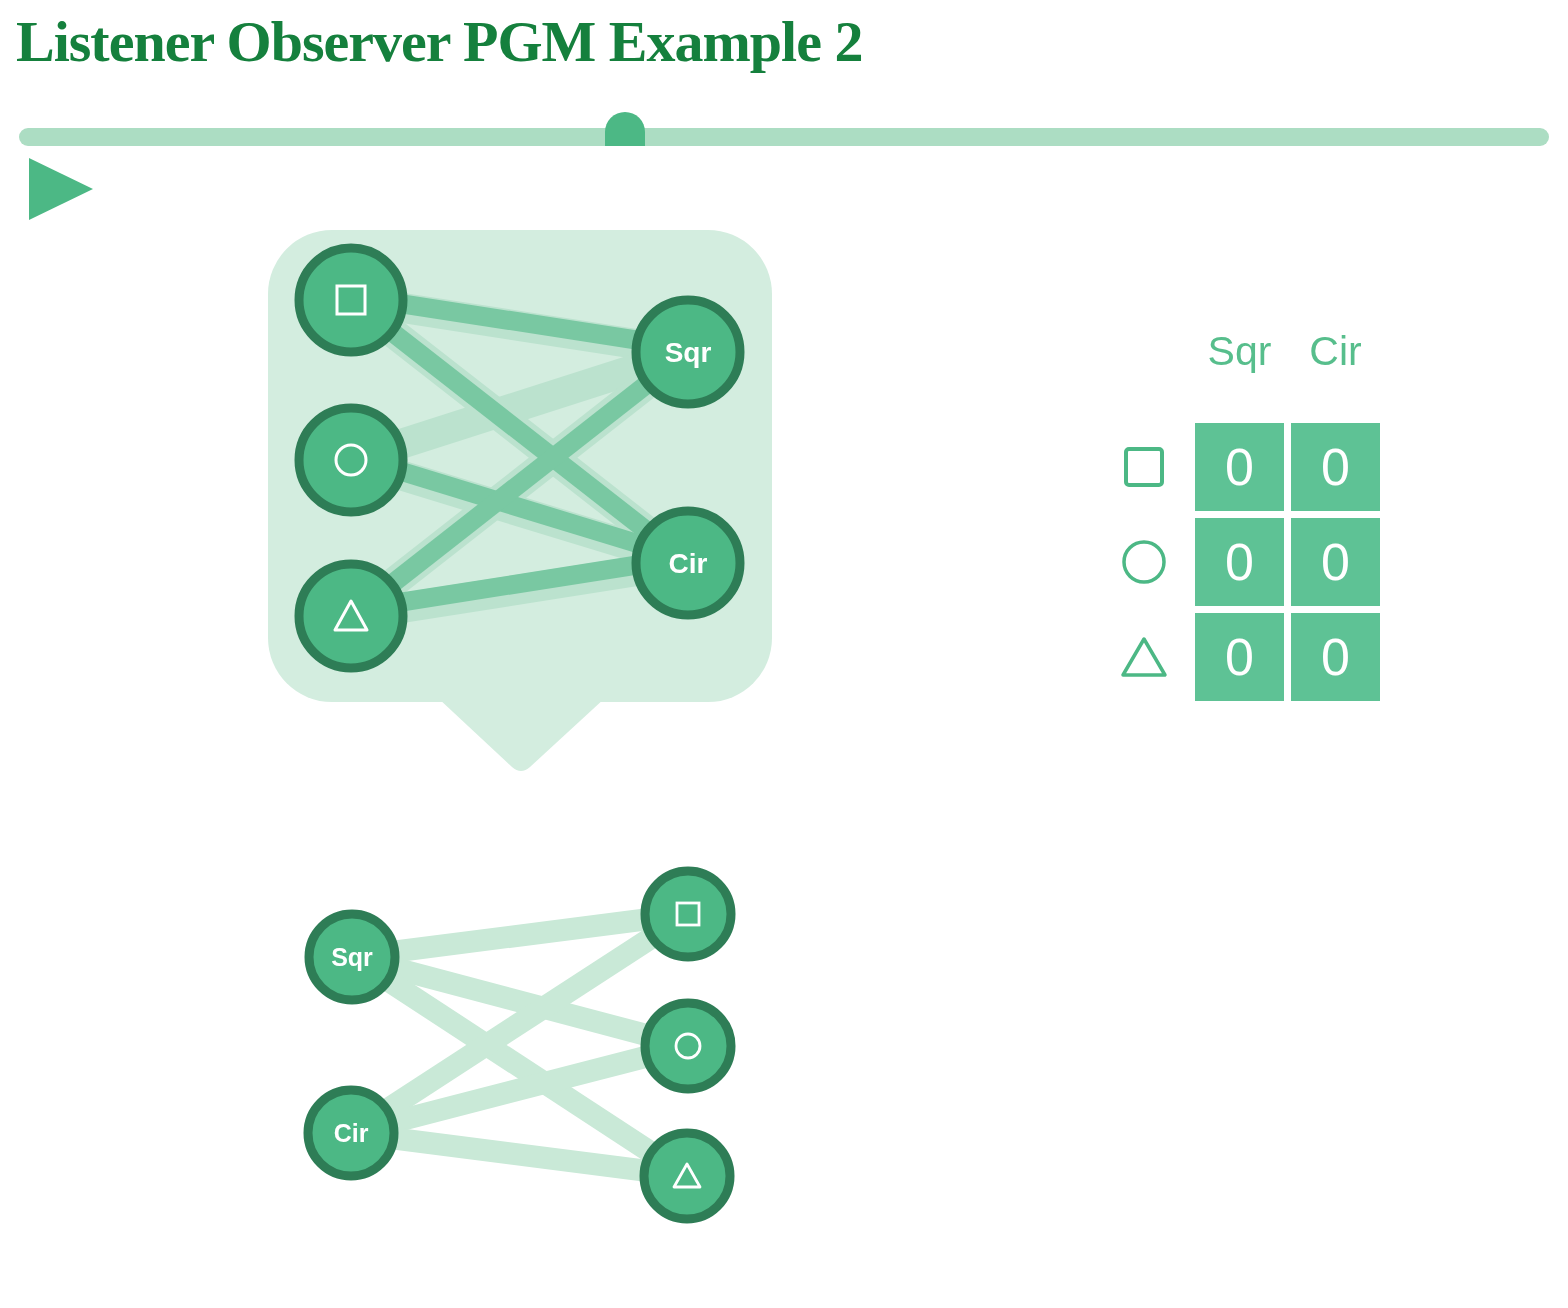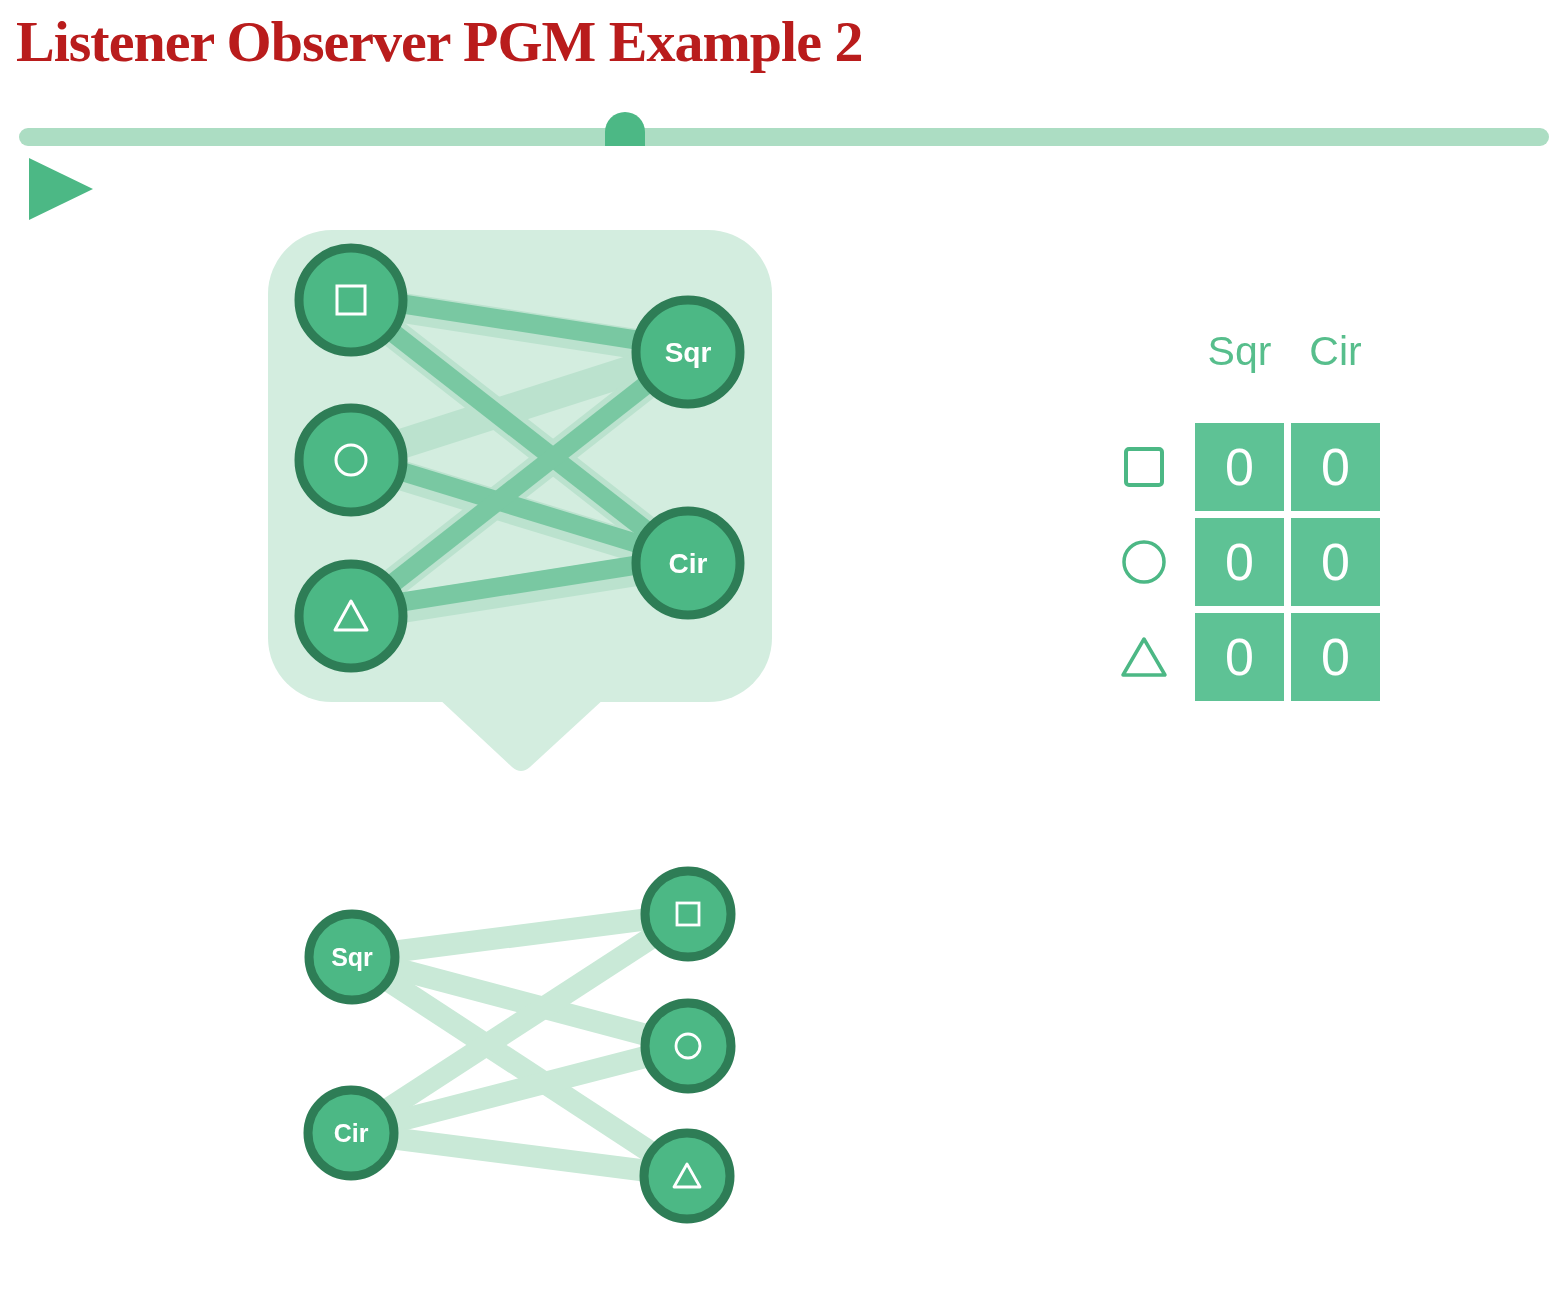--- a/index.html
+++ b/index.html
@@ -12,21 +12,21 @@
   }
   .page-title {
     position: absolute;
     left: 16px;
     top: 8px;
     margin: 0;
     font-family: "Liberation Serif", serif;
     font-weight: 700;
     font-size: 58px;
     letter-spacing: -1px;
-    color: #b91c1c;
+    color: #15803d;
   }
   .slider-track {
     position: absolute;
     left: 19px;
     top: 128px;
     width: 1530px;
     height: 18px;
     border-radius: 9px;
     background: #acddc3;
   }

